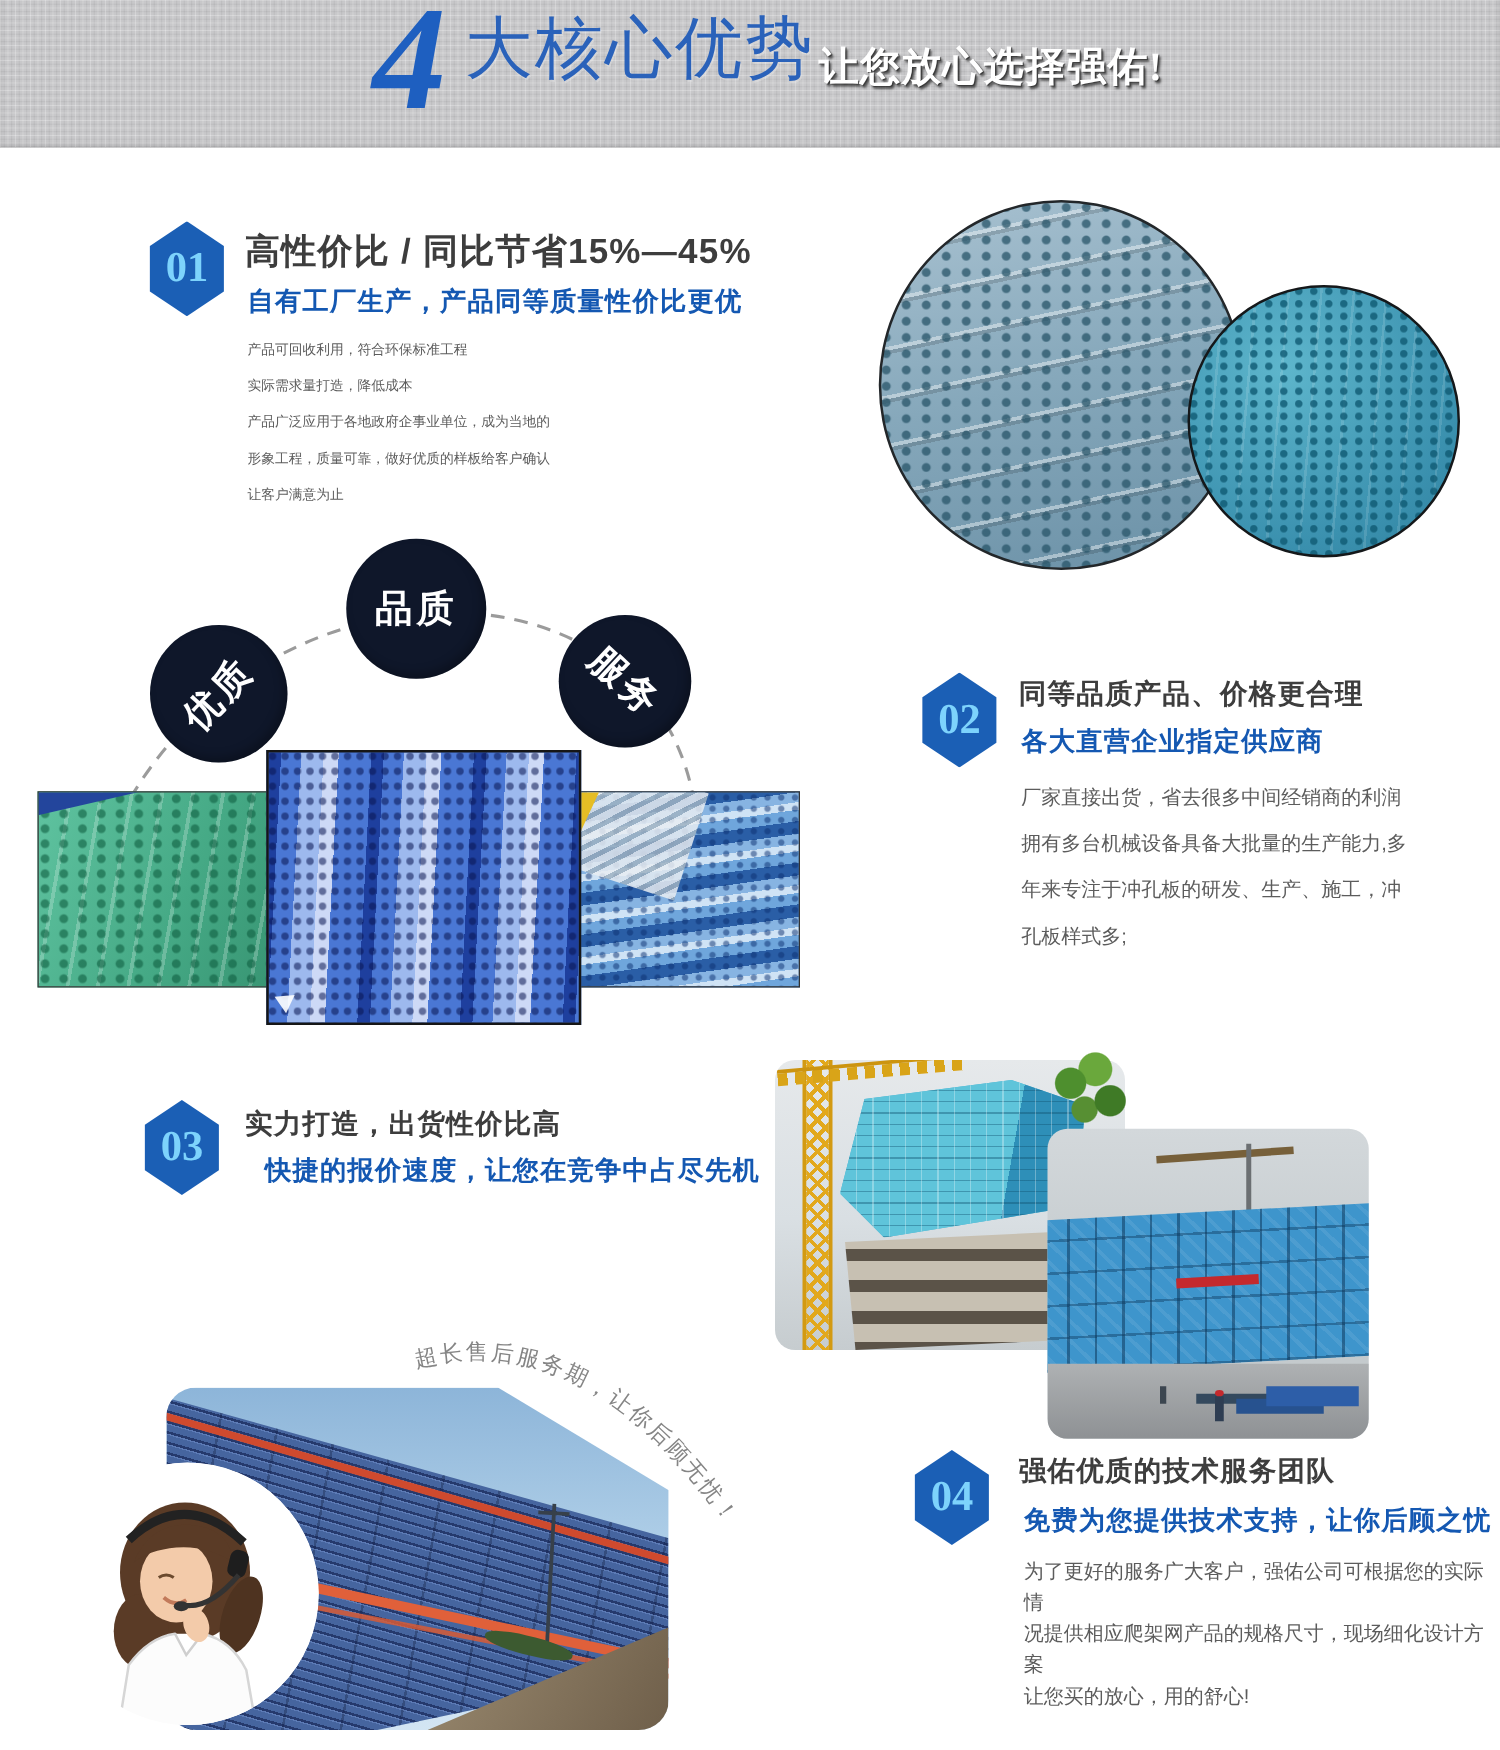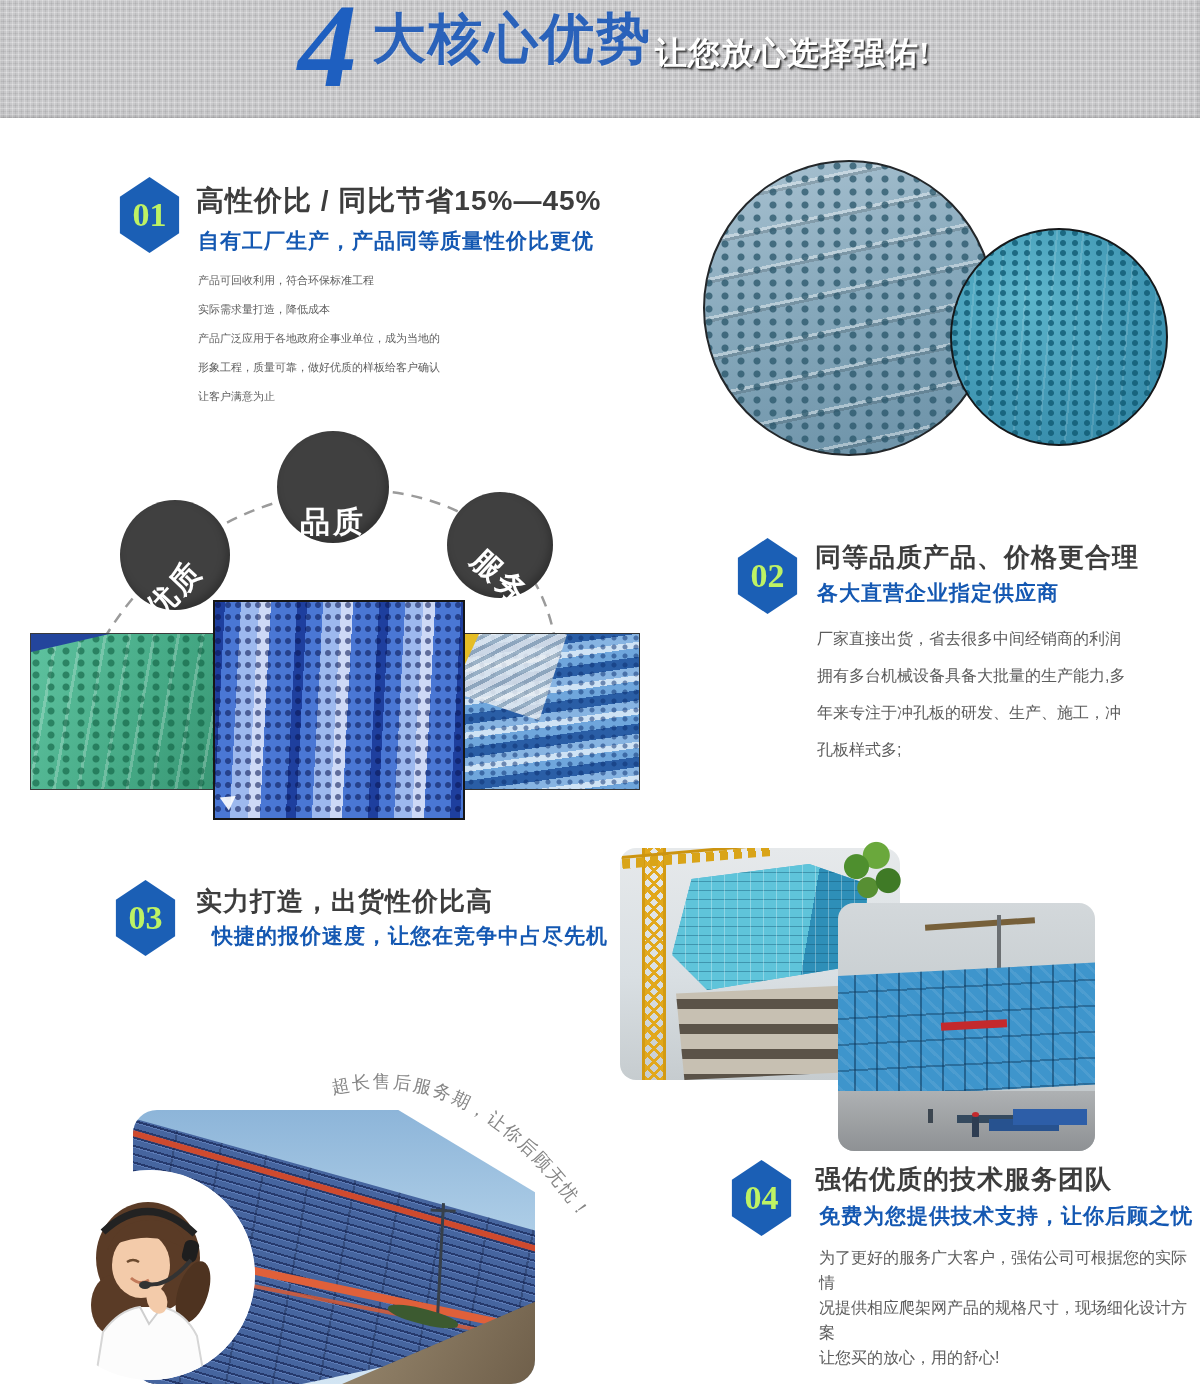--- a/index.html
+++ b/index.html
@@ -11,37 +11,37 @@
   #header{left:0;top:0;width:1200px;height:118px;background-color:#c8c8ca;
     background-image:
       linear-gradient(rgba(255,255,255,.38) 1px,transparent 1px),
       linear-gradient(90deg,rgba(255,255,255,.38) 1px,transparent 1px),
       linear-gradient(rgba(0,0,0,.06) 1px,transparent 1px),
       linear-gradient(90deg,rgba(0,0,0,.06) 1px,transparent 1px);
     background-size:6px 6px,6px 6px,3px 3px,3px 3px;
     box-shadow:inset 0 -2px 4px rgba(0,0,0,.12);}
   #big4{left:298px;top:-12px;font-family:"Liberation Serif",serif;font-style:italic;
     font-weight:bold;font-size:118px;color:#1e5fc0;line-height:1;}
-  #header-title{left:372px;top:10px;font-family:"Liberation Serif",serif;font-weight:bold;
+  #header-title{left:372px;top:10px;font-family:"Liberation Serif",serif;font-weight:normal;
     font-size:54px;color:#2a62ba;letter-spacing:2px;line-height:1.1;
     text-shadow:1px 1px 0 rgba(255,255,255,.25);}
   #header-tagline{left:655px;top:32px;font-family:"Liberation Serif",serif;font-weight:bold;
     font-size:32px;color:#ffffff;letter-spacing:1px;
     text-shadow:2px 2px 2px rgba(40,40,40,.75),1px 1px 0 rgba(40,40,40,.6);}
   #company-banner{left:400px;top:75px;width:312px;height:25px;background:#101010;
     clip-path:polygon(0 0,100% 0,calc(100% - 14px) 100%,0 100%);
     display:flex;align-items:center;justify-content:center;}
   #company-banner span{color:#ffffff;font-size:16px;font-weight:bold;letter-spacing:2px;padding-left:40px;}
 
   
   .hex{width:63px;height:76px;background:#1b5fb5;
     clip-path:polygon(50% 0%,97% 26%,97% 74%,50% 100%,3% 74%,3% 26%);
     display:flex;align-items:center;justify-content:center;
-    color:#bef264;font-family:"Liberation Serif",serif;font-weight:bold;font-size:34px;}
-  .sec-title{font-size:26px;font-weight:bold;color:#3d3d3d;letter-spacing:1px;white-space:nowrap;}
+    color:#7dd3fc;font-family:"Liberation Serif",serif;font-weight:bold;font-size:34px;}
+  .sec-title{font-size:22px;font-weight:bold;color:#3d3d3d;letter-spacing:1px;white-space:nowrap;}
   .sec-sub{font-family:"Liberation Serif",serif;font-size:21px;font-weight:bold;
     color:#1458b2;letter-spacing:1px;white-space:nowrap;}
   .body-text{color:#5c5c5c;white-space:pre-line;}
   #s1-hex{left:118px;top:177px;}
   #s1-title{left:196px;top:182px;font-size:28px;}
   #s1-sub{left:198px;top:227px;}
   #s1-body{left:198px;top:266px;font-size:11px;line-height:29px;width:400px;}
   #s2-hex{left:736px;top:538px;}
   #s2-title{left:815px;top:540px;}
   #s2-sub{left:817px;top:579px;}
@@ -67,21 +67,21 @@
   #panel-circle-small{left:950px;top:228px;width:218px;height:218px;border-radius:50%;
     border:2px solid #15181a;box-sizing:border-box;
     background-color:#44a0bd;
     background-image:
       radial-gradient(circle at 3px 3px,rgba(15,90,115,.8) 2.5px,transparent 3.5px),
       repeating-linear-gradient(95deg,rgba(255,255,255,.12) 0 2px,transparent 2px 26px),
       radial-gradient(circle at 35% 30%,#5eb6cc 0%,#3a90ae 70%,#2f7f9c 100%);
     background-size:12px 10px,auto,auto;}
 
   
-  .badge{border-radius:50%;background:#404040;display:flex;align-items:flex-end;justify-content:center;
+  .badge{border-radius:50%;background:#0f172a;display:flex;align-items:center;justify-content:center;
     box-shadow:inset -3px -4px 8px rgba(0,0,0,.25);}
   .badge span{color:#fff;font-weight:bold;font-size:30px;letter-spacing:3px;}
   #badge-top{left:277px;top:431px;width:112px;height:112px;}
   #badge-left{left:120px;top:500px;width:110px;height:110px;}
   #badge-left span{transform:rotate(-47deg);}
   #badge-right{left:447px;top:492px;width:106px;height:106px;}
   #badge-right span{transform:rotate(43deg);}
   #arc-svg{left:60px;top:415px;}
 
   

